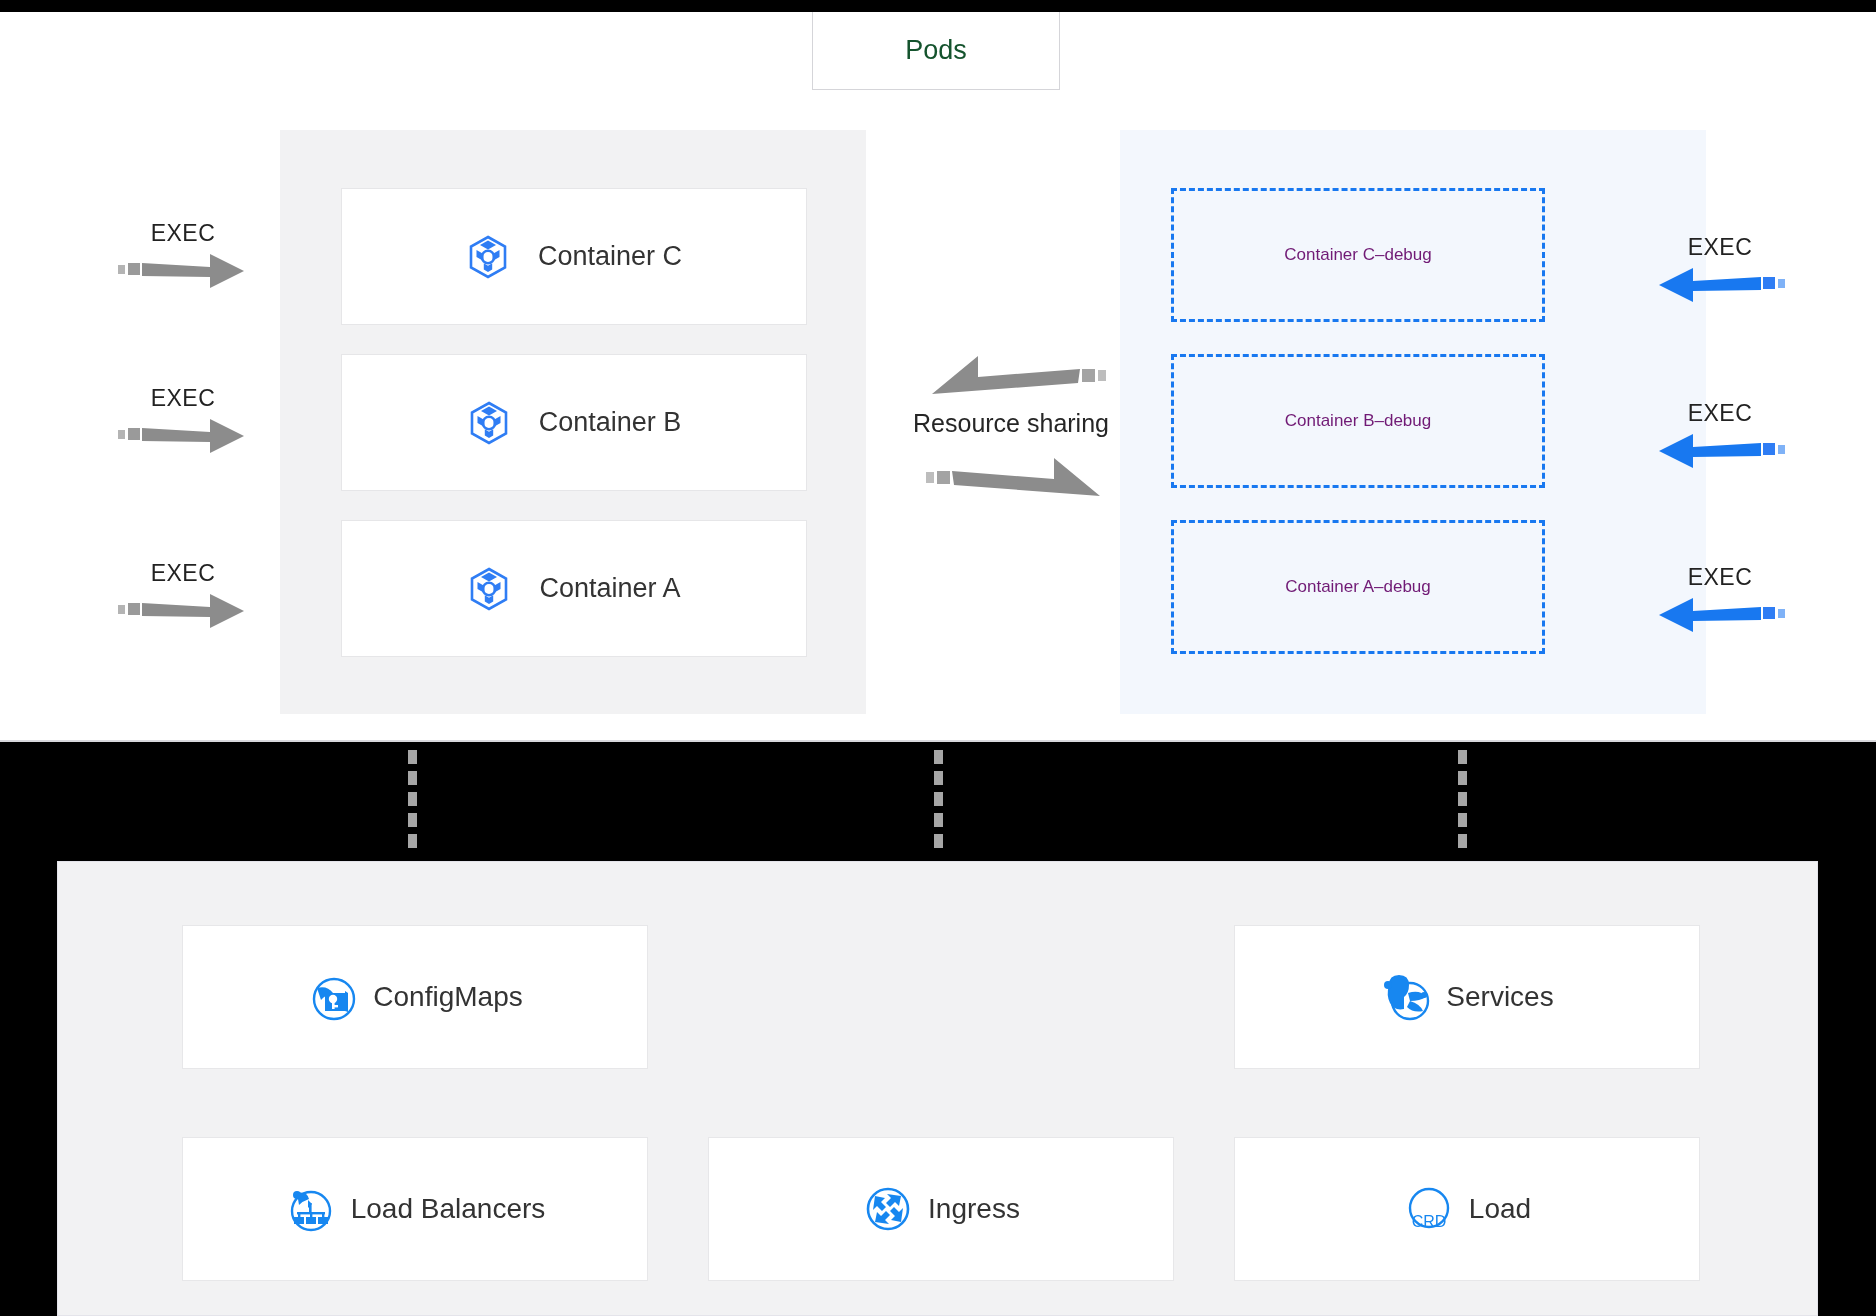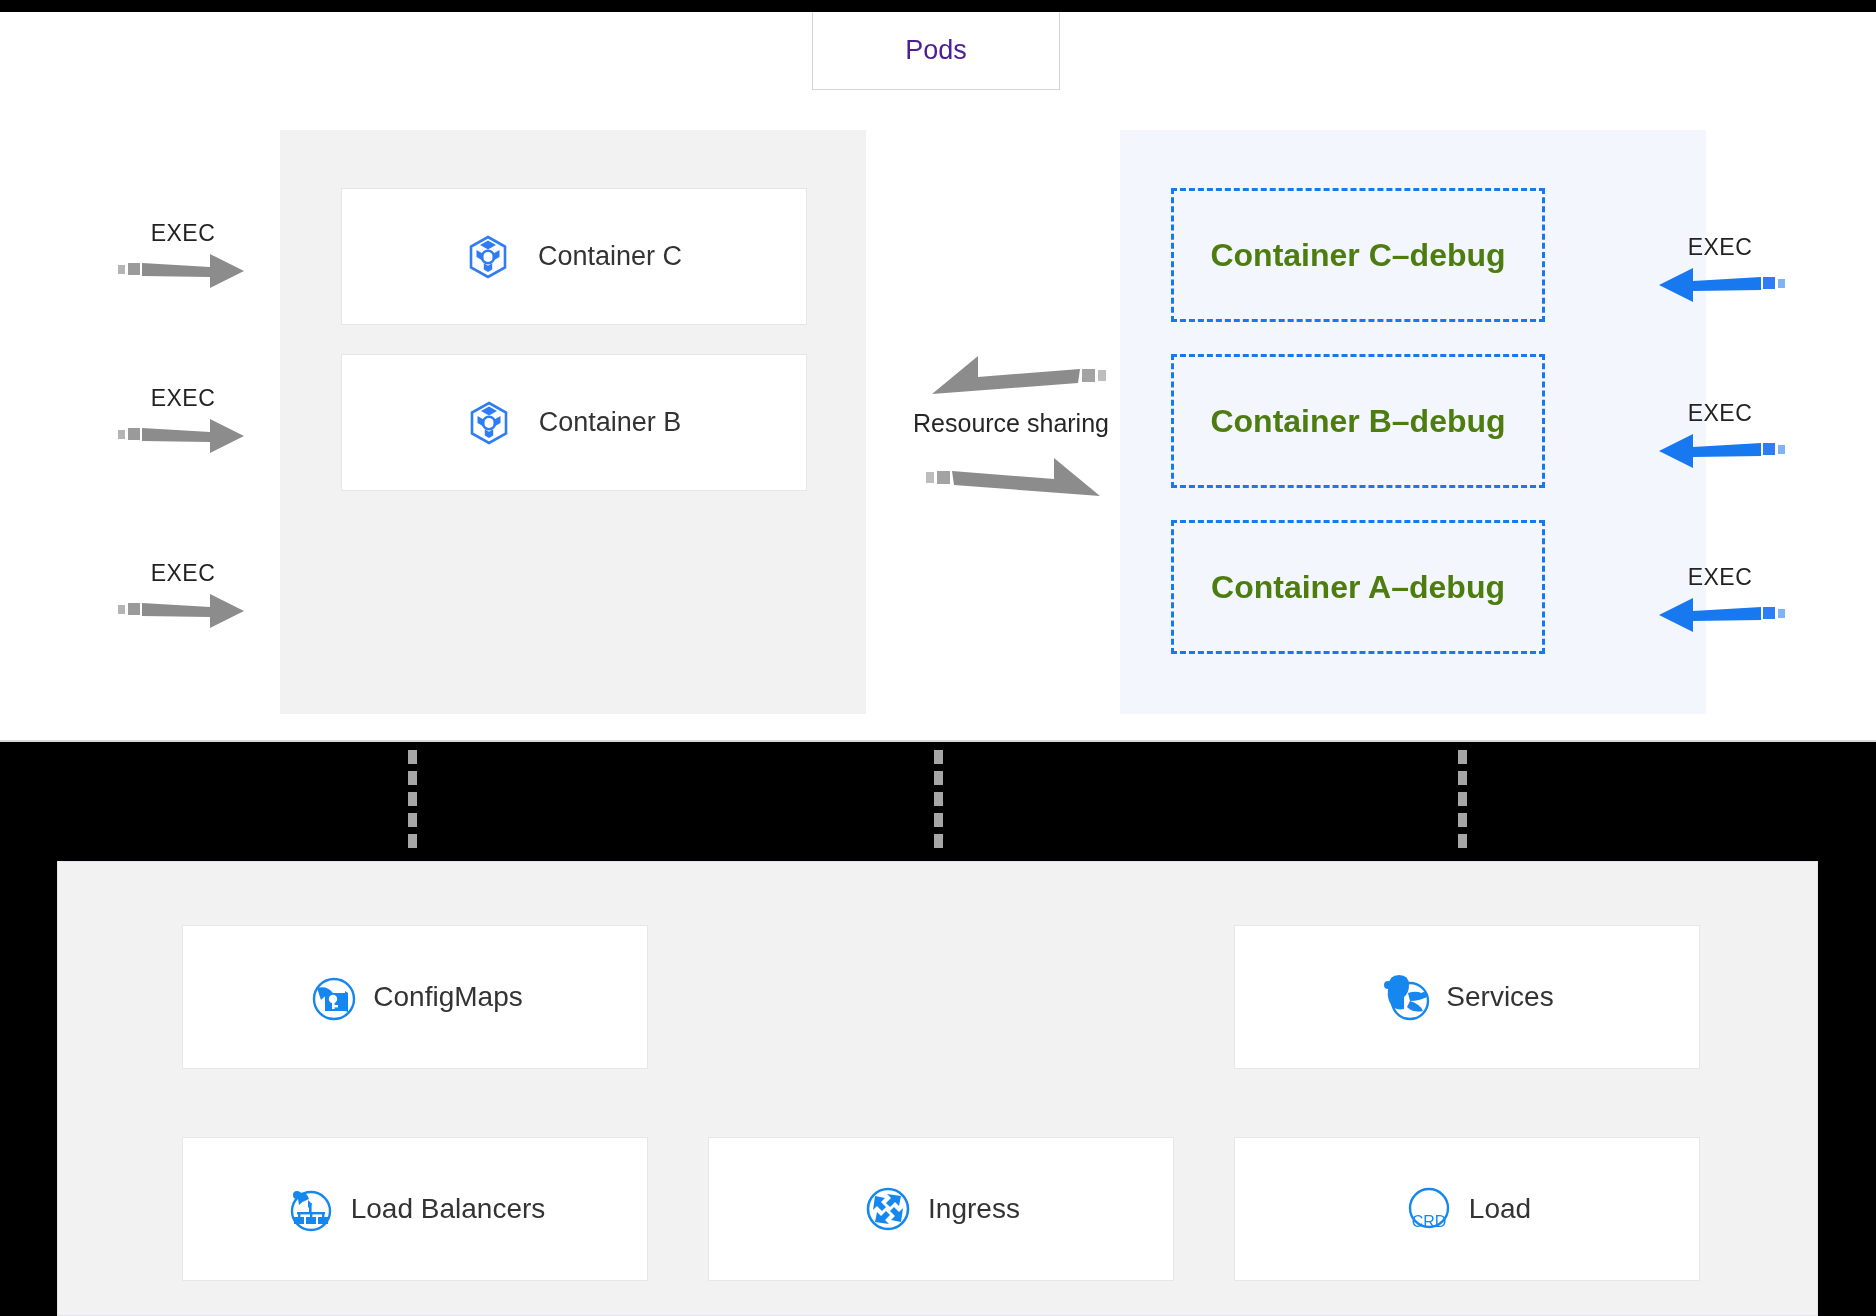--- a/index.html
+++ b/index.html
@@ -22,21 +22,21 @@
 
   
   .pods-title {
     position: absolute;
     left: 812px; top: 0px;
     width: 248px; height: 78px;
     background: #ffffff;
     border: 1px solid #d5d5d9;
     border-top: none;
     display: flex; align-items: center; justify-content: center;
-    font-size: 27px; color: #4c1d95;
+    font-size: 27px; color: #14532d;
     z-index: 30;
   }
 
   
   .group-panel {
     position: absolute;
     top: 118px;
     width: 586px; height: 584px;
   }
   .group-left  { left: 280px;  background: #f2f2f3; }
@@ -59,21 +59,21 @@
 
   
   .debug-card {
     position: absolute;
     left: 51px;
     width: 374px; height: 134px;
     border: 3px dashed #1878f0;
     background: transparent;
     display: flex; align-items: center; justify-content: center;
   }
-  .debug-card .label { font-size: 32px; color: #4d7c0f; font-weight: bold; }
+  .debug-card .label { font-size: 17px; color: #701a75; }
 
   
   .k8s-icon { width: 44px; height: 44px; flex: 0 0 44px; }
 
   
   .exec-group { position: absolute; width: 130px; height: 74px; }
   .exec-label {
     position: absolute; top: 0; width: 100%;
     text-align: center; font-size: 23px; color: #222;
     letter-spacing: .5px;
@@ -173,20 +173,35 @@
               <path d="M22 5.5 L30 10 L22 14.5 L14 10 Z"></path>
               <path d="M10.5 15 L17.5 19 L17.5 26 L10.5 22 Z"></path>
               <path d="M33.5 15 L33.5 22 L26.5 26 L26.5 19 Z"></path>
               <path d="M17.8 28.3 L22 30.8 L26.2 28.3 L26.2 34.5 L22 37 L17.8 34.5 Z"></path>
             </g>
           </svg>
         </span>
         <span class="label">Container B</span>
       </div>
 
+      <div class="container-card card-row-2">
+        <span class="k8s-icon">
+          <svg viewBox="0 0 44 44" width="44" height="44">
+            <g fill="#2f7df4">
+              <path d="M22 2 L39 11.5 L39 32.5 L22 42 L5 32.5 L5 11.5 Z" fill="none" stroke="#2f7df4" stroke-width="2.6"></path>
+              <circle cx="22" cy="22" r="6.2" fill="none" stroke="#2f7df4" stroke-width="2.4"></circle>
+              <path d="M22 5.5 L30 10 L22 14.5 L14 10 Z"></path>
+              <path d="M10.5 15 L17.5 19 L17.5 26 L10.5 22 Z"></path>
+              <path d="M33.5 15 L33.5 22 L26.5 26 L26.5 19 Z"></path>
+              <path d="M17.8 28.3 L22 30.8 L26.2 28.3 L26.2 34.5 L22 37 L17.8 34.5 Z"></path>
+            </g>
+          </svg>
+        </span>
+        <span class="label">Container A</span>
+      </div>
 
     </div>
 
     <div class="group-panel group-right">
       <div class="debug-card" style="top:58px">
         <span class="label">Container C–debug</span>
       </div>
       <div class="debug-card" style="top:224px">
         <span class="label">Container B–debug</span>
       </div>

